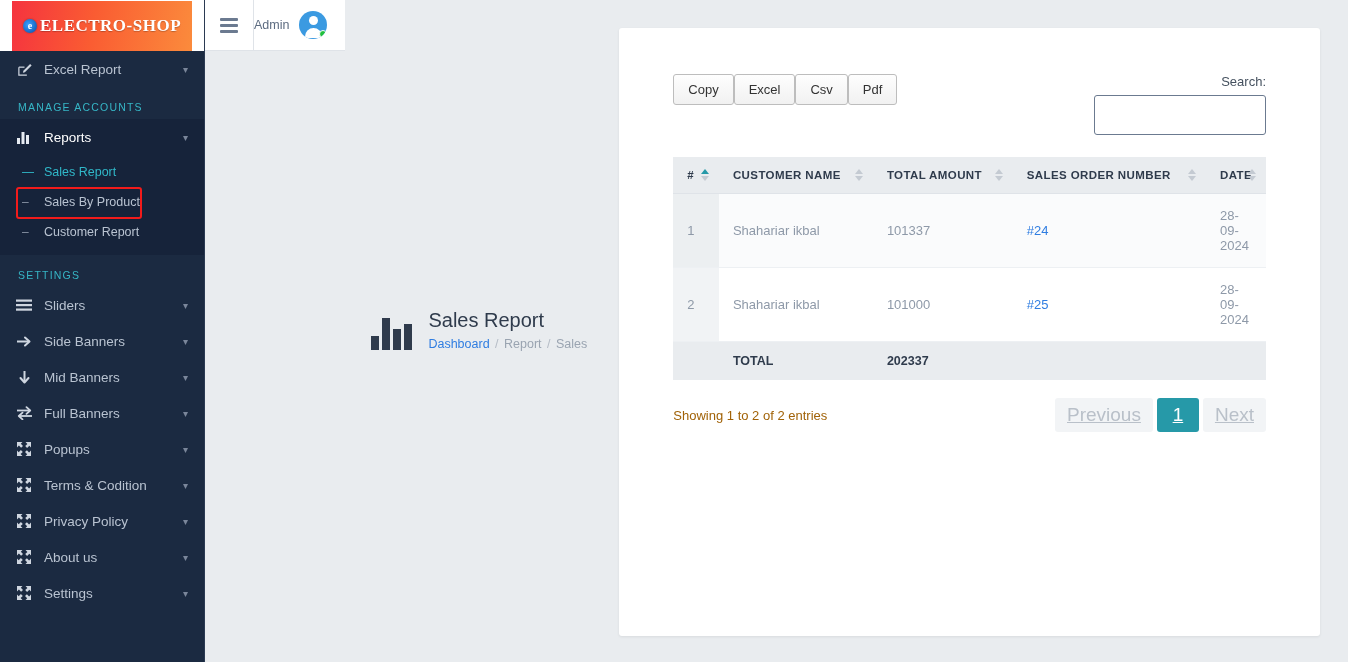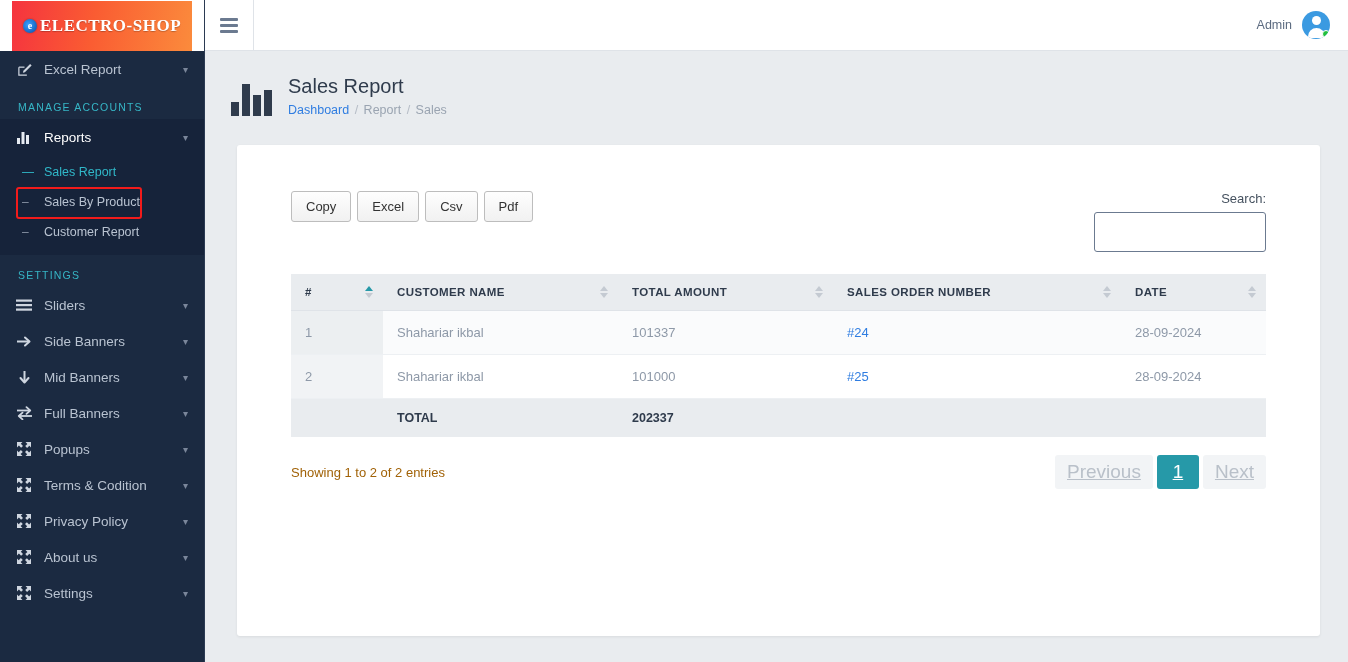--- a/index.html
+++ b/index.html
@@ -68,21 +68,21 @@
   .sub-link.current .dash { color: #30b8c9; letter-spacing: -1px; }
 
   .hl-box {
     position: absolute; left: 16px; top: 187px;
     width: 126px; height: 32px;
     border: 2.5px solid #f21b1b; border-radius: 3px;
     pointer-events: none;
   }
 
   
-  .main { flex: 1; height: 636px; display: flex; flex-direction: column; background: #e9ecef; }
+  .main { flex: 1; height: 636px; display: flex; flex-direction: row; background: #e9ecef; }
 
   .topbar {
     height: 51px; background: #fff; display: flex; align-items: center;
     border-bottom: 1px solid #dfe3e8; position: relative;
   }
   .burger { width: 48px; display: flex; flex-direction: column; gap: 3px; align-items: center; cursor: pointer; }
   .burger span { display: block; width: 18px; height: 3px; background: #6b7a90; border-radius: 1px; }
   .topbar-div { width: 1px; height: 51px; background: #dfe3e8; }
   .topbar-right { margin-left: auto; display: flex; align-items: center; gap: 10px; padding-right: 18px; }
   .admin-name { font-size: 12.5px; color: #5c6b80; }
@@ -109,21 +109,21 @@
   .crumbs .sep { color: #b5bcc6; margin: 0 2px; }
 
   .card {
     margin: 28px 28px 0 32px; background: #fff; border-radius: 3px;
     box-shadow: 0 1px 3px rgba(0,0,0,.07);
     flex: 1; padding: 22px 0 0 0; position: relative;
   }
   .card-inner { padding: 0 54px 0 54px; }
 
   .tools-row { display: flex; align-items: flex-start; padding-top: 24px; }
-  .btn-group { display: flex; gap: 6px; }
+  .btn-group { display: flex; }
   .dt-btn {
     padding: 7px 14px; font-size: 13px; color: #333;
     background: linear-gradient(180deg,#fefefe 0%, #f1f1f1 100%);
     border: 1px solid #bdbdbd; border-radius: 3px; cursor: pointer;
     font-family: "Liberation Sans", sans-serif;
   }
   .search-wrap { margin-left: auto; text-align: right; }
   .search-label { font-size: 13px; color: #45515f; display: block; margin-bottom: 6px; }
   .search-input {
     width: 172px; height: 40px; border: 1px solid #6b7a90; border-radius: 3px;

